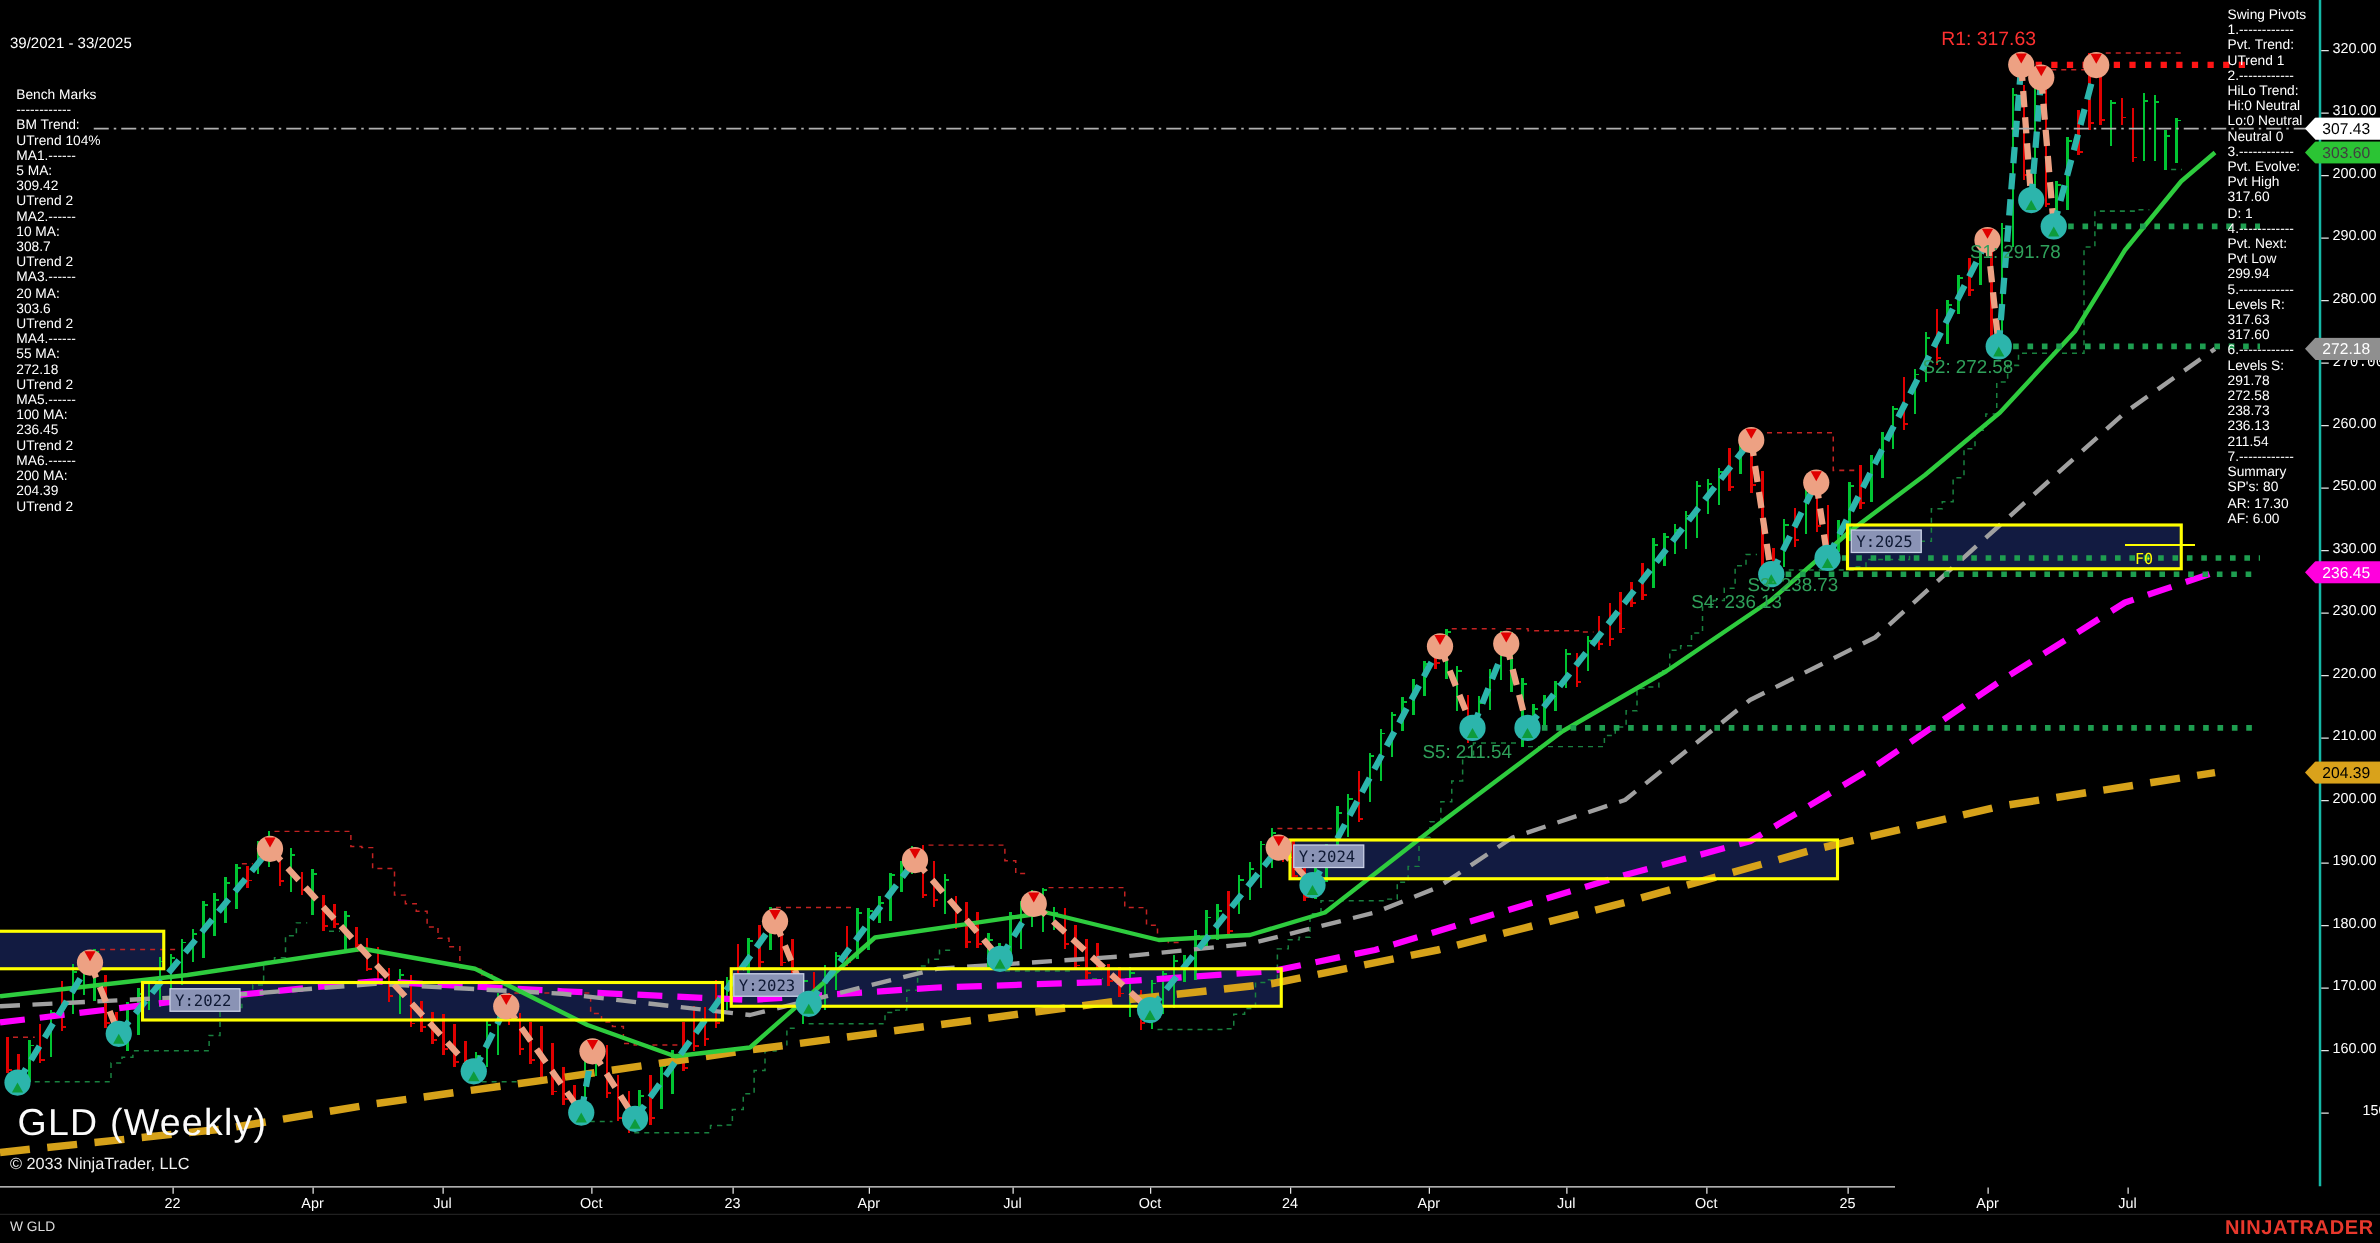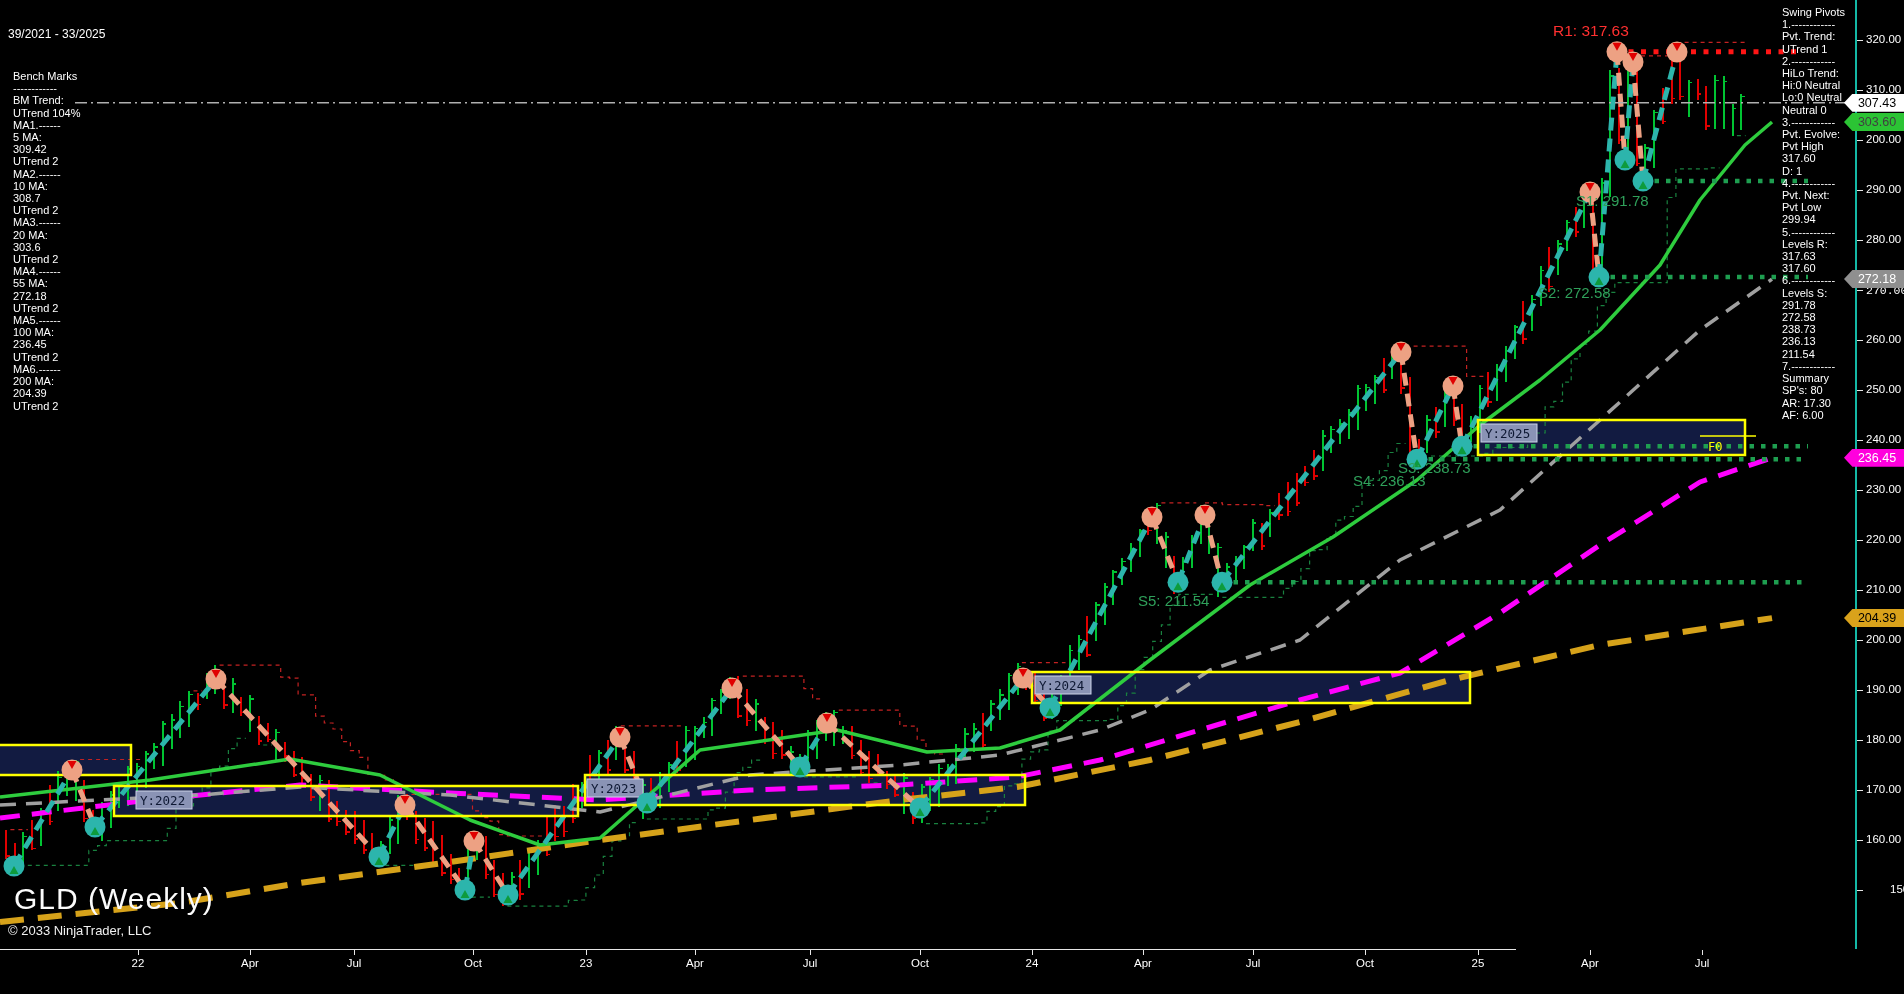--- a/index.html
+++ b/index.html
@@ -602,21 +602,21 @@
       <div class="plabel" style="top: 183px;">290.00</div>
       <div class="ptick" style="top: 239.5px;"></div>
       <div class="plabel" style="top: 233px;">280.00</div>
       <div class="ptick" style="top: 289.5px;"></div>
       <div class="plabel" style="top: 284px; font-family: Liberation Mono, monospace;">270.00</div>
       <div class="ptick" style="top: 339.5px;"></div>
       <div class="plabel" style="top: 333px;">260.00</div>
       <div class="ptick" style="top: 389.5px;"></div>
       <div class="plabel" style="top: 383px;">250.00</div>
       <div class="ptick" style="top: 439.5px;"></div>
-      <div class="plabel" style="top: 433px;">240.00</div>
+      <div class="plabel" style="top: 433px;">330.00</div>
       <div class="ptick" style="top: 489.5px;"></div>
       <div class="plabel" style="top: 483px;">230.00</div>
       <div class="ptick" style="top: 539.5px;"></div>
       <div class="plabel" style="top: 533px;">220.00</div>
       <div class="ptick" style="top: 589.5px;"></div>
       <div class="plabel" style="top: 583px;">210.00</div>
       <div class="ptick" style="top: 639.5px;"></div>
       <div class="plabel" style="top: 633px;">200.00</div>
       <div class="ptick" style="top: 689.5px;"></div>
       <div class="plabel" style="top: 683px;">190.00</div>
@@ -658,19 +658,23 @@
       <div class="tlabel" style="left: 1478px;">25</div>
       <div class="ttick" style="left: 1590px;"></div>
       <div class="tlabel" style="left: 1590px;">Apr</div>
       <div class="ttick" style="left: 1702px;"></div>
       <div class="tlabel" style="left: 1702px;">Jul</div>
     </div>
 
   <div id="instrument-label">GLD (Weekly)</div>
   <div id="copyright">© 2033 NinjaTrader, LLC</div>
 
+  <div id="status-bar">
+    <span id="status-left">W GLD</span>
+    <span id="status-brand">NINJATRADER</span>
+  </div>
 
 <div class="pricetag" style="top: 93.85px; background: rgb(255, 255, 255); color: rgb(0, 0, 0);">307.43</div>
     <div class="pricetag" style="top: 113px; background: rgb(43, 196, 52); color: #404040;">303.60</div>
     <div class="pricetag" style="top: 270.1px; background: rgb(143, 143, 143); color: rgb(255, 255, 255);">272.18</div>
     <div class="pricetag" style="top: 448.75px; background: rgb(255, 0, 221); color: rgb(255, 255, 255);">236.45</div>
     <div class="pricetag" style="top: 609.05px; background: rgb(217, 162, 27); color: rgb(0, 0, 0);">204.39</div>
   </div>
 
 </body></html>

